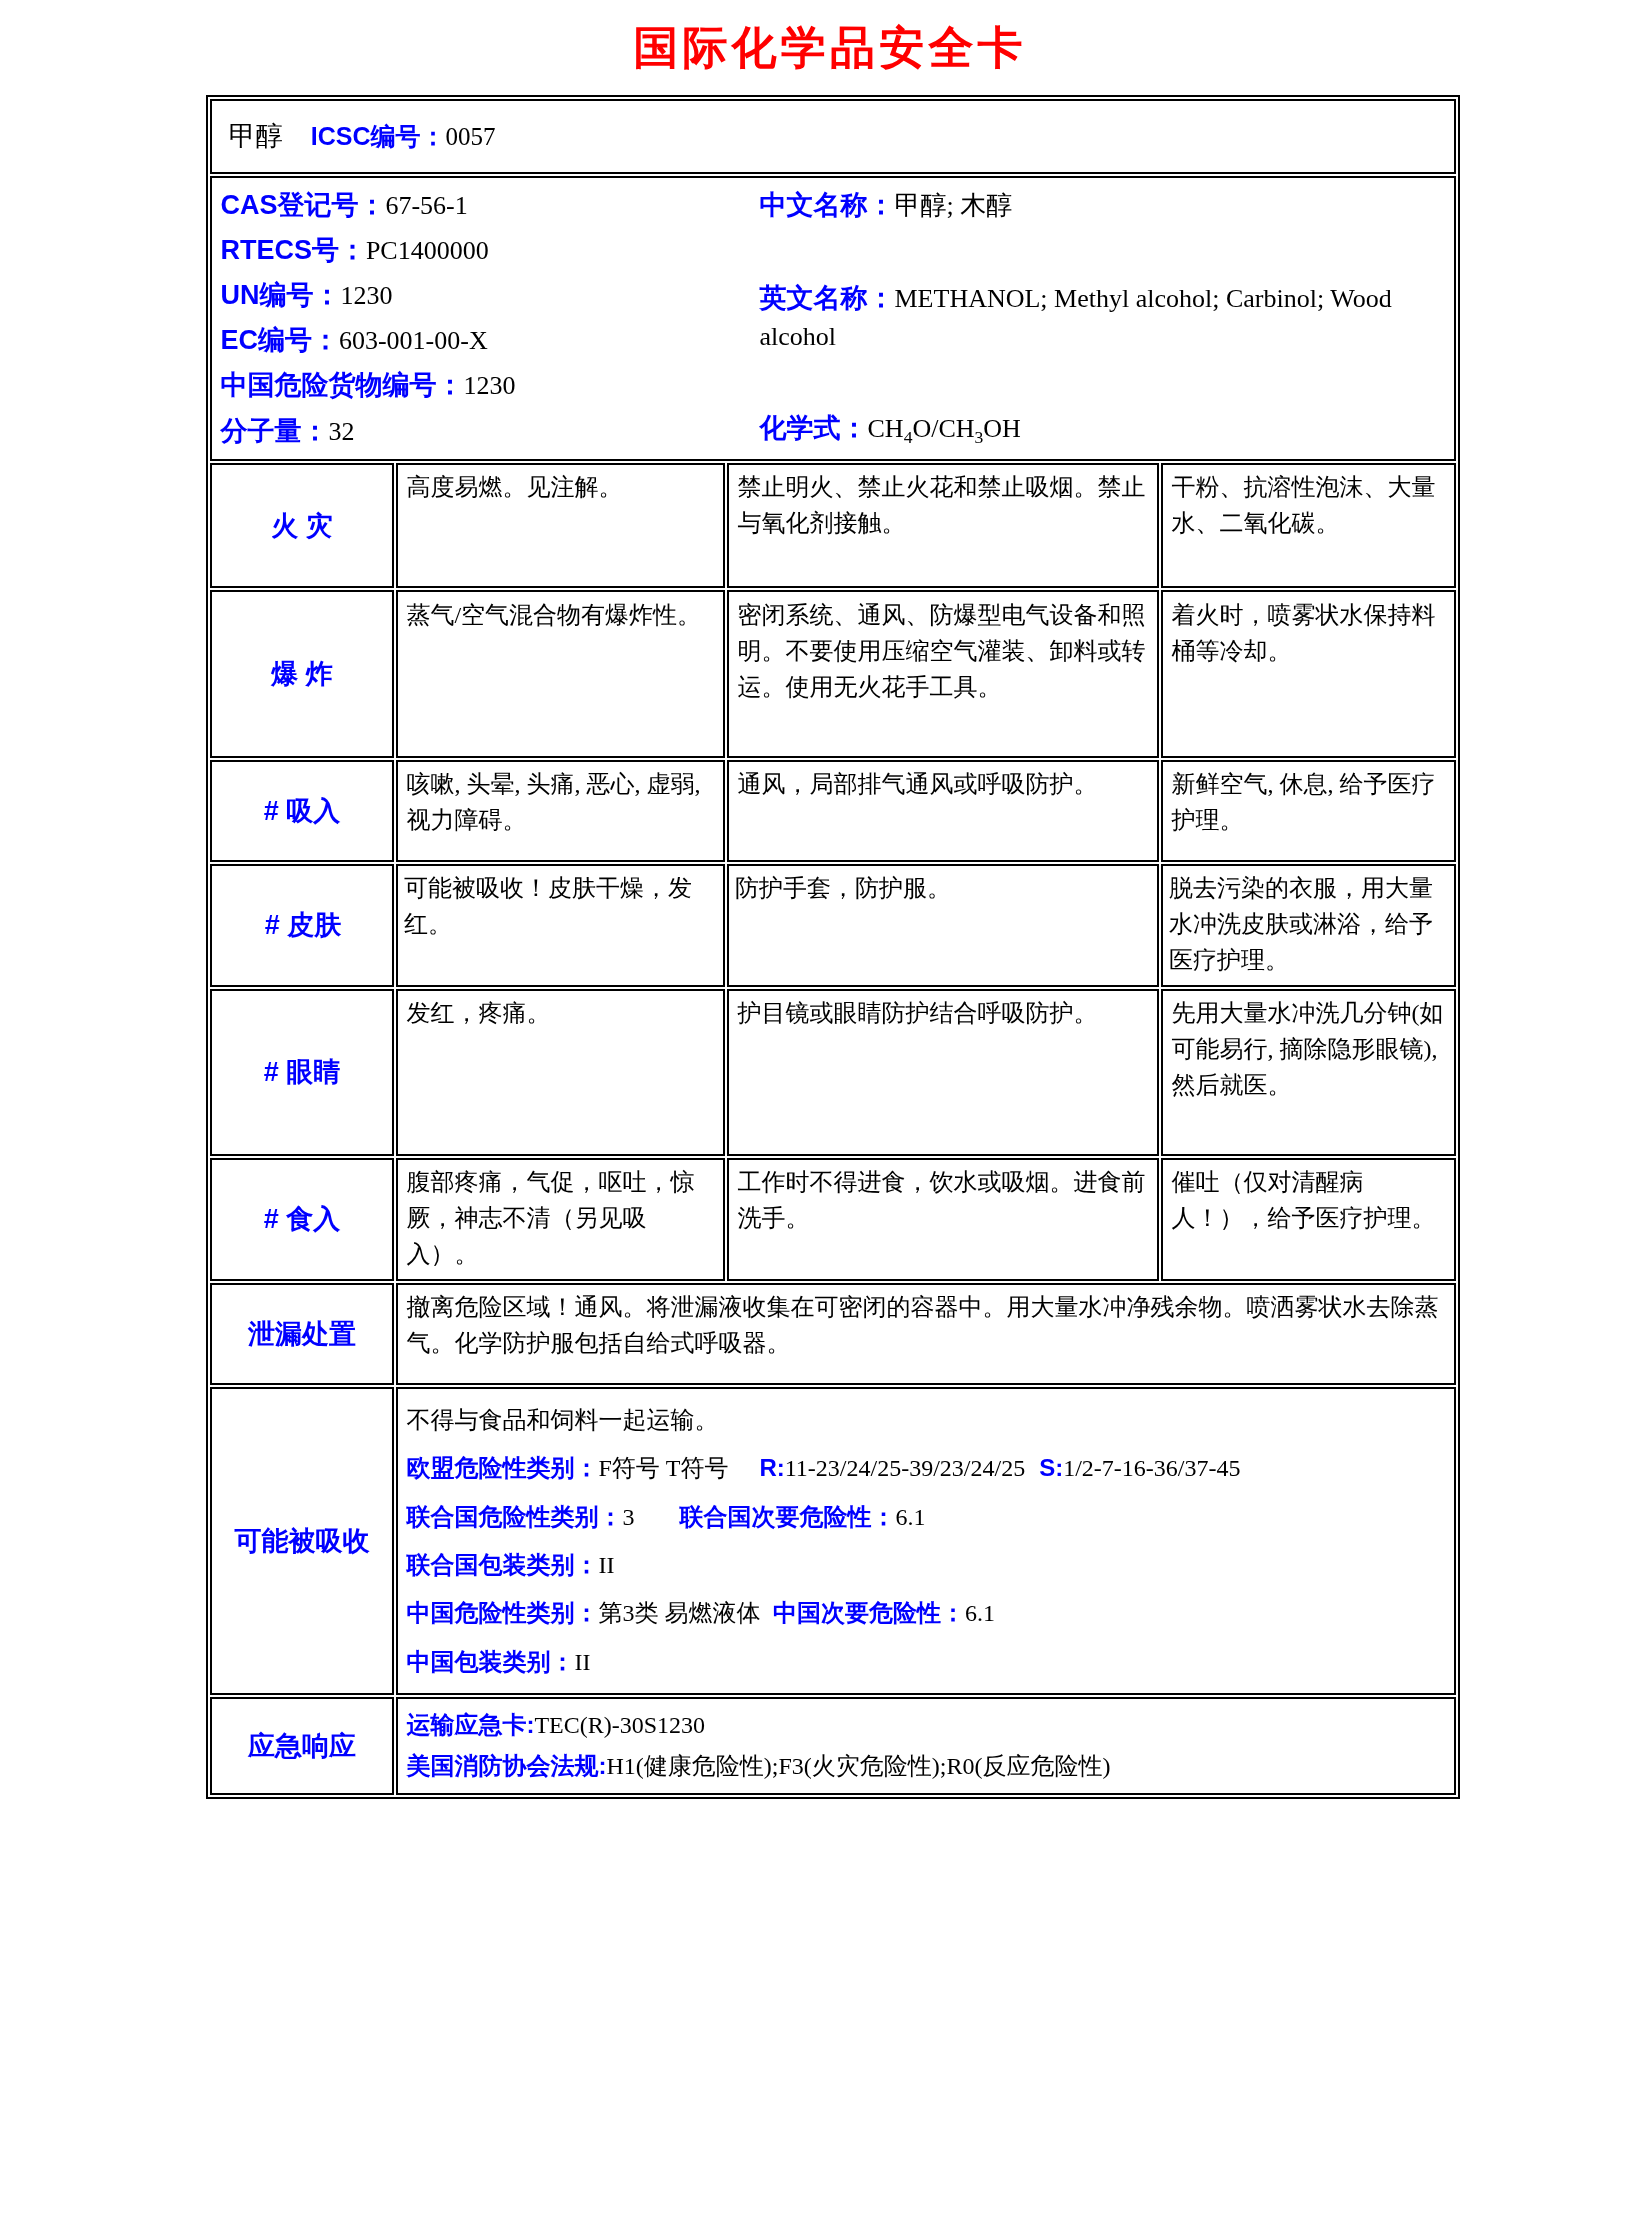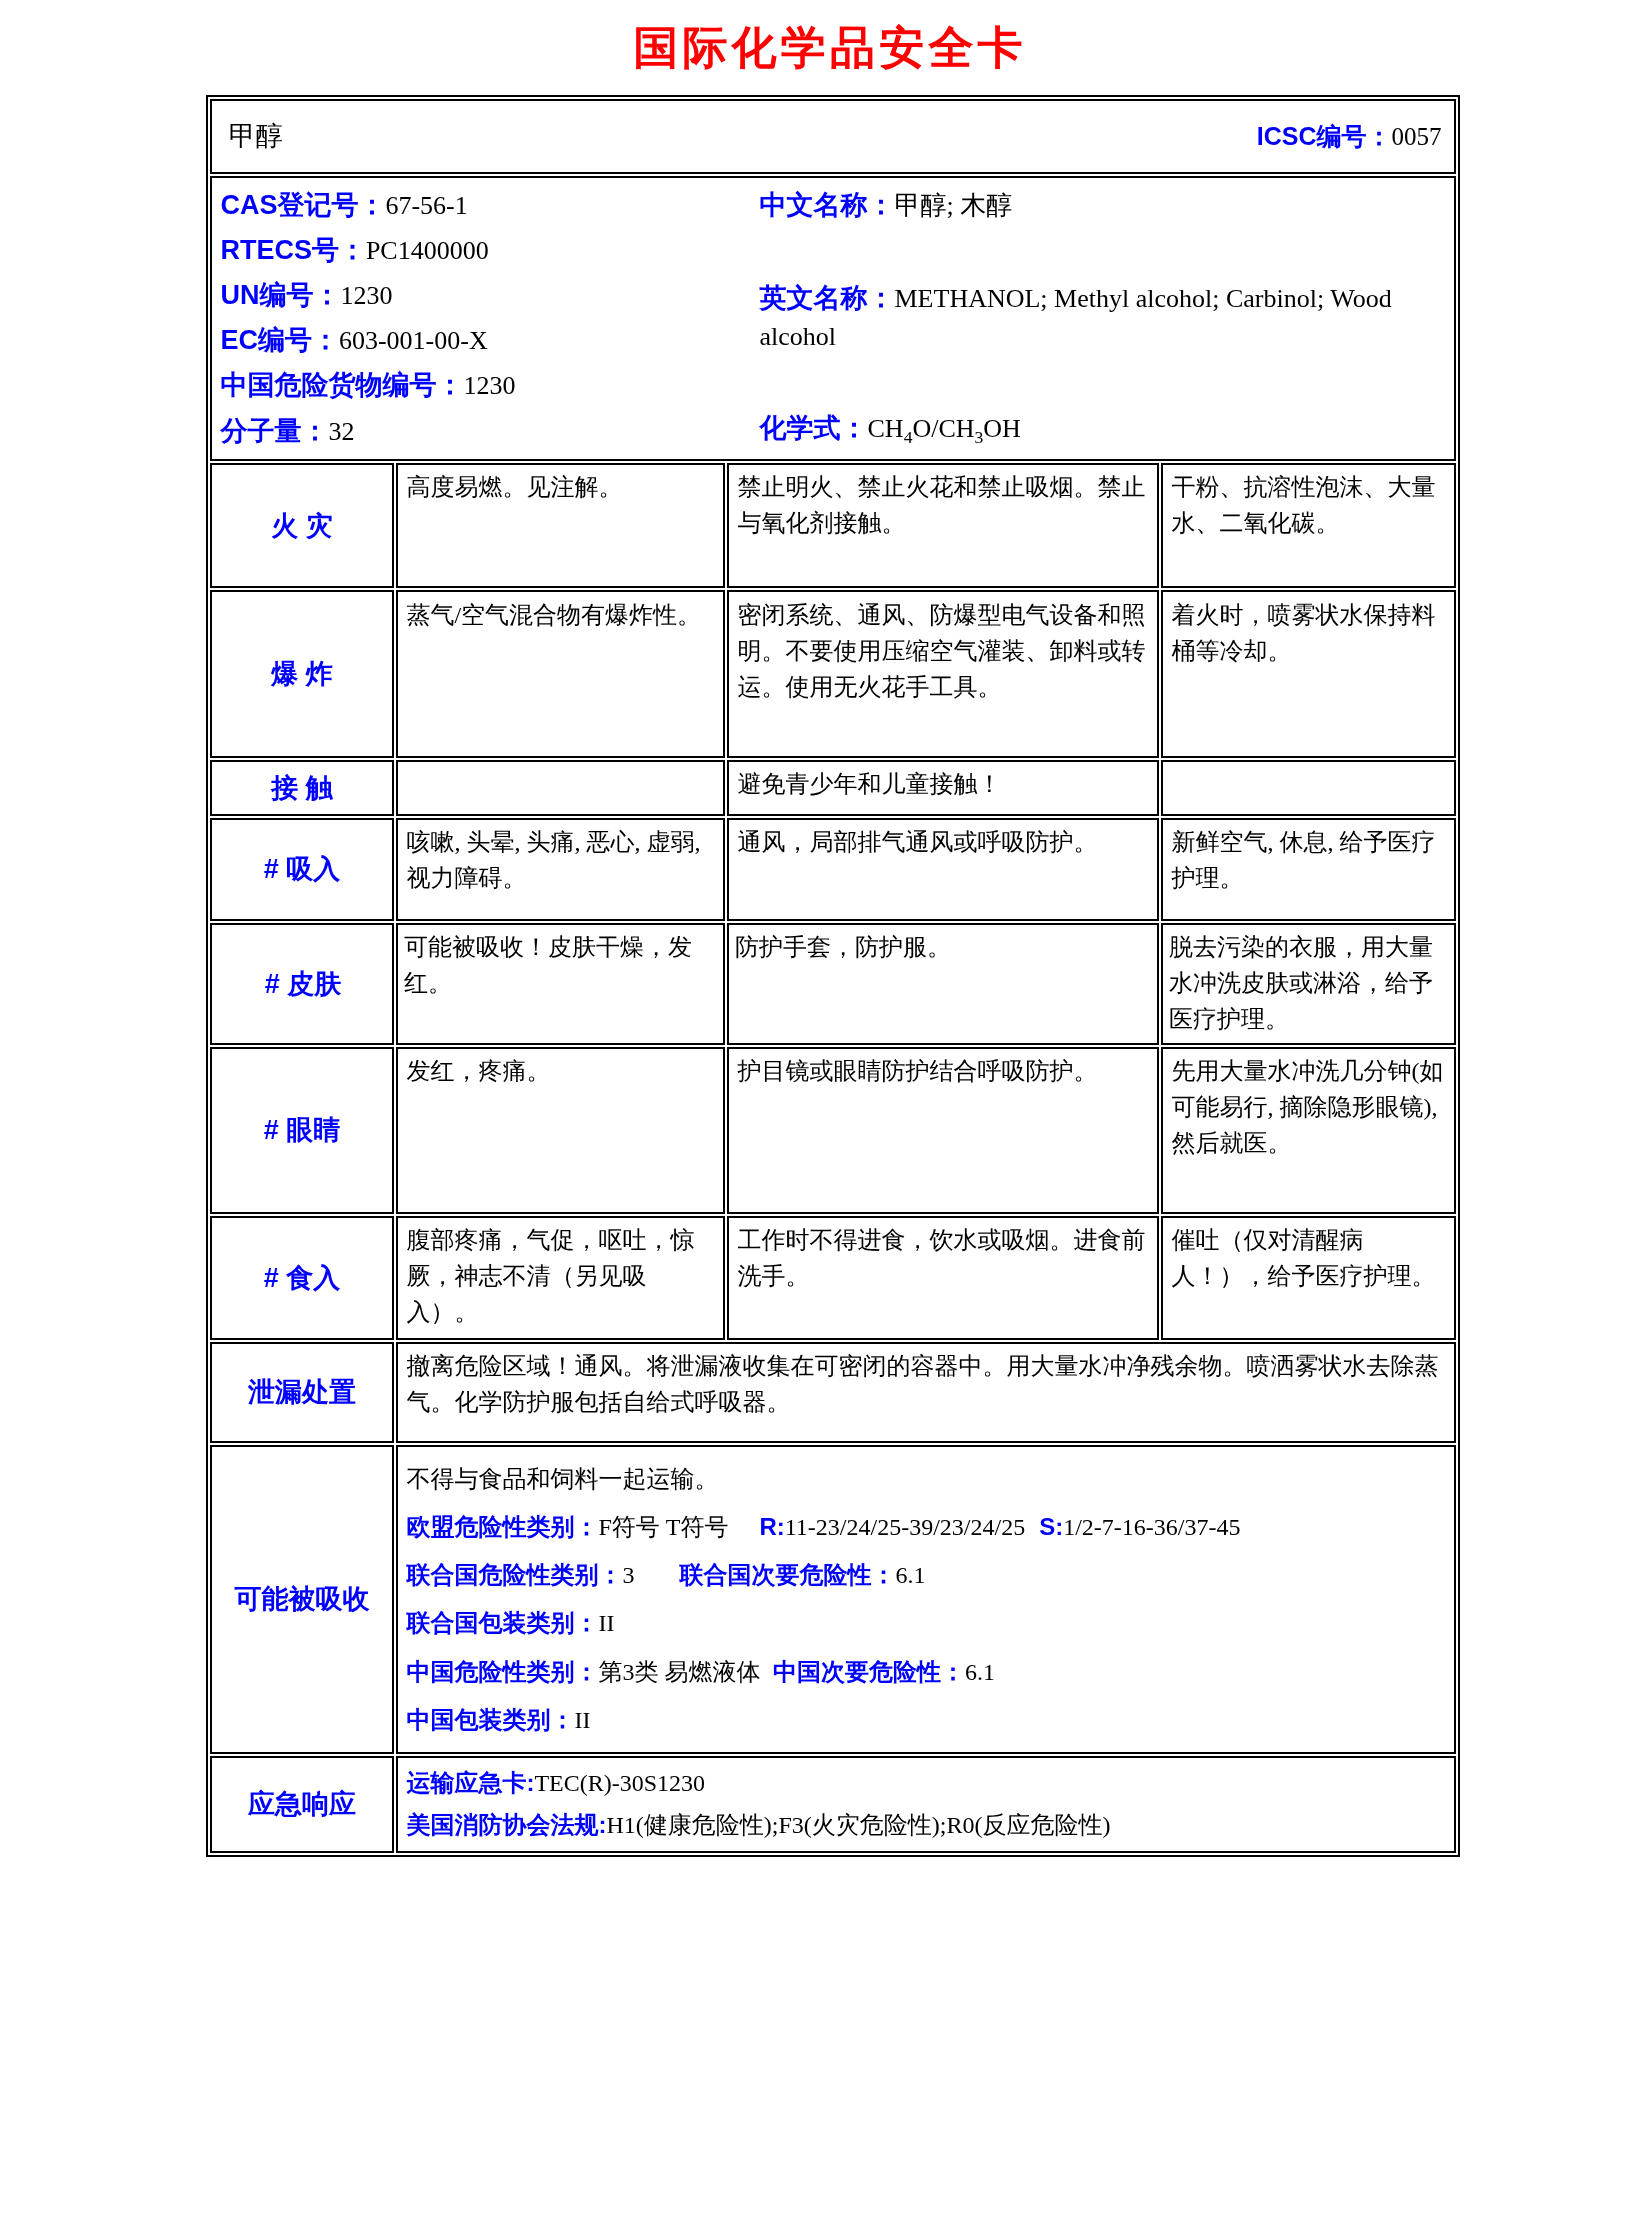--- a/index.html
+++ b/index.html
@@ -33,21 +33,21 @@
     text-align:center;vertical-align:middle;
     color:#0000ff;font-weight:bold;font-size:27px;line-height:1.35;
     font-family:"Liberation Sans","DejaVu Sans",sans-serif;
     padding:2.8px 4.2px;
   }
   .head-cell{
     text-align:center;vertical-align:middle;
     color:#0000ff;font-weight:bold;font-size:28px;
     font-family:"Liberation Sans","DejaVu Sans",sans-serif;
   }
-  .name-flex{display:flex;justify-content:space-between;align-items:center;height:100%;}
+  .name-flex{display:flex;align-items:center;height:100%;gap:28px;}
   .chem-name{font-size:27px;padding-left:8.4px;}
   .icsc{font-size:25px;padding-right:4.2px;}
   .icsc .blue{font-size:25px;}
   
   .info-flex{display:flex;height:100%;}
   .info-left{width:44%;display:flex;flex-direction:column;justify-content:space-between;padding:4.2px 0;}
   .info-right{width:56%;display:flex;flex-direction:column;justify-content:space-between;padding:4.2px 0;}
   .info-line{font-size:26px;line-height:1.45;}
   .info-line .blue{font-size:27px;}
   sub{font-size:17.6px;}
@@ -126,26 +126,20 @@
     <td>干粉、抗溶性泡沫、大量水、二氧化碳。</td>
   </tr>
 
   <tr class="rh-expl">
     <td class="label-cell">爆 炸</td>
     <td>蒸气/空气混合物有爆炸性。</td>
     <td>密闭系统、通风、防爆型电气设备和照明。不要使用压缩空气灌装、卸料或转运。使用无火花手工具。</td>
     <td>着火时，喷雾状水保持料桶等冷却。</td>
   </tr>
 
-  <tr class="rh-cont">
-    <td class="label-cell">接 触</td>
-    <td></td>
-    <td>避免青少年和儿童接触！</td>
-    <td></td>
-  </tr>
 
   <tr class="rh-inh">
     <td class="label-cell"># 吸入</td>
     <td>咳嗽, 头晕, 头痛, 恶心, 虚弱, 视力障碍。</td>
     <td>通风，局部排气通风或呼吸防护。</td>
     <td>新鲜空气, 休息, 给予医疗护理。</td>
   </tr>
 
   <tr class="rh-skin">
     <td class="label-cell"># 皮肤</td>

